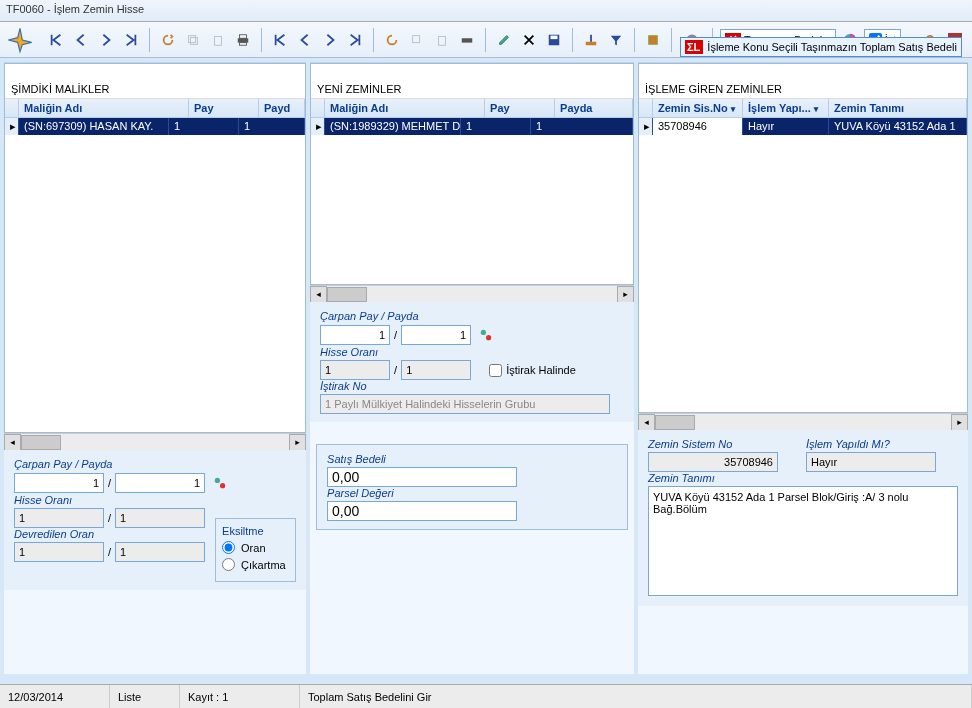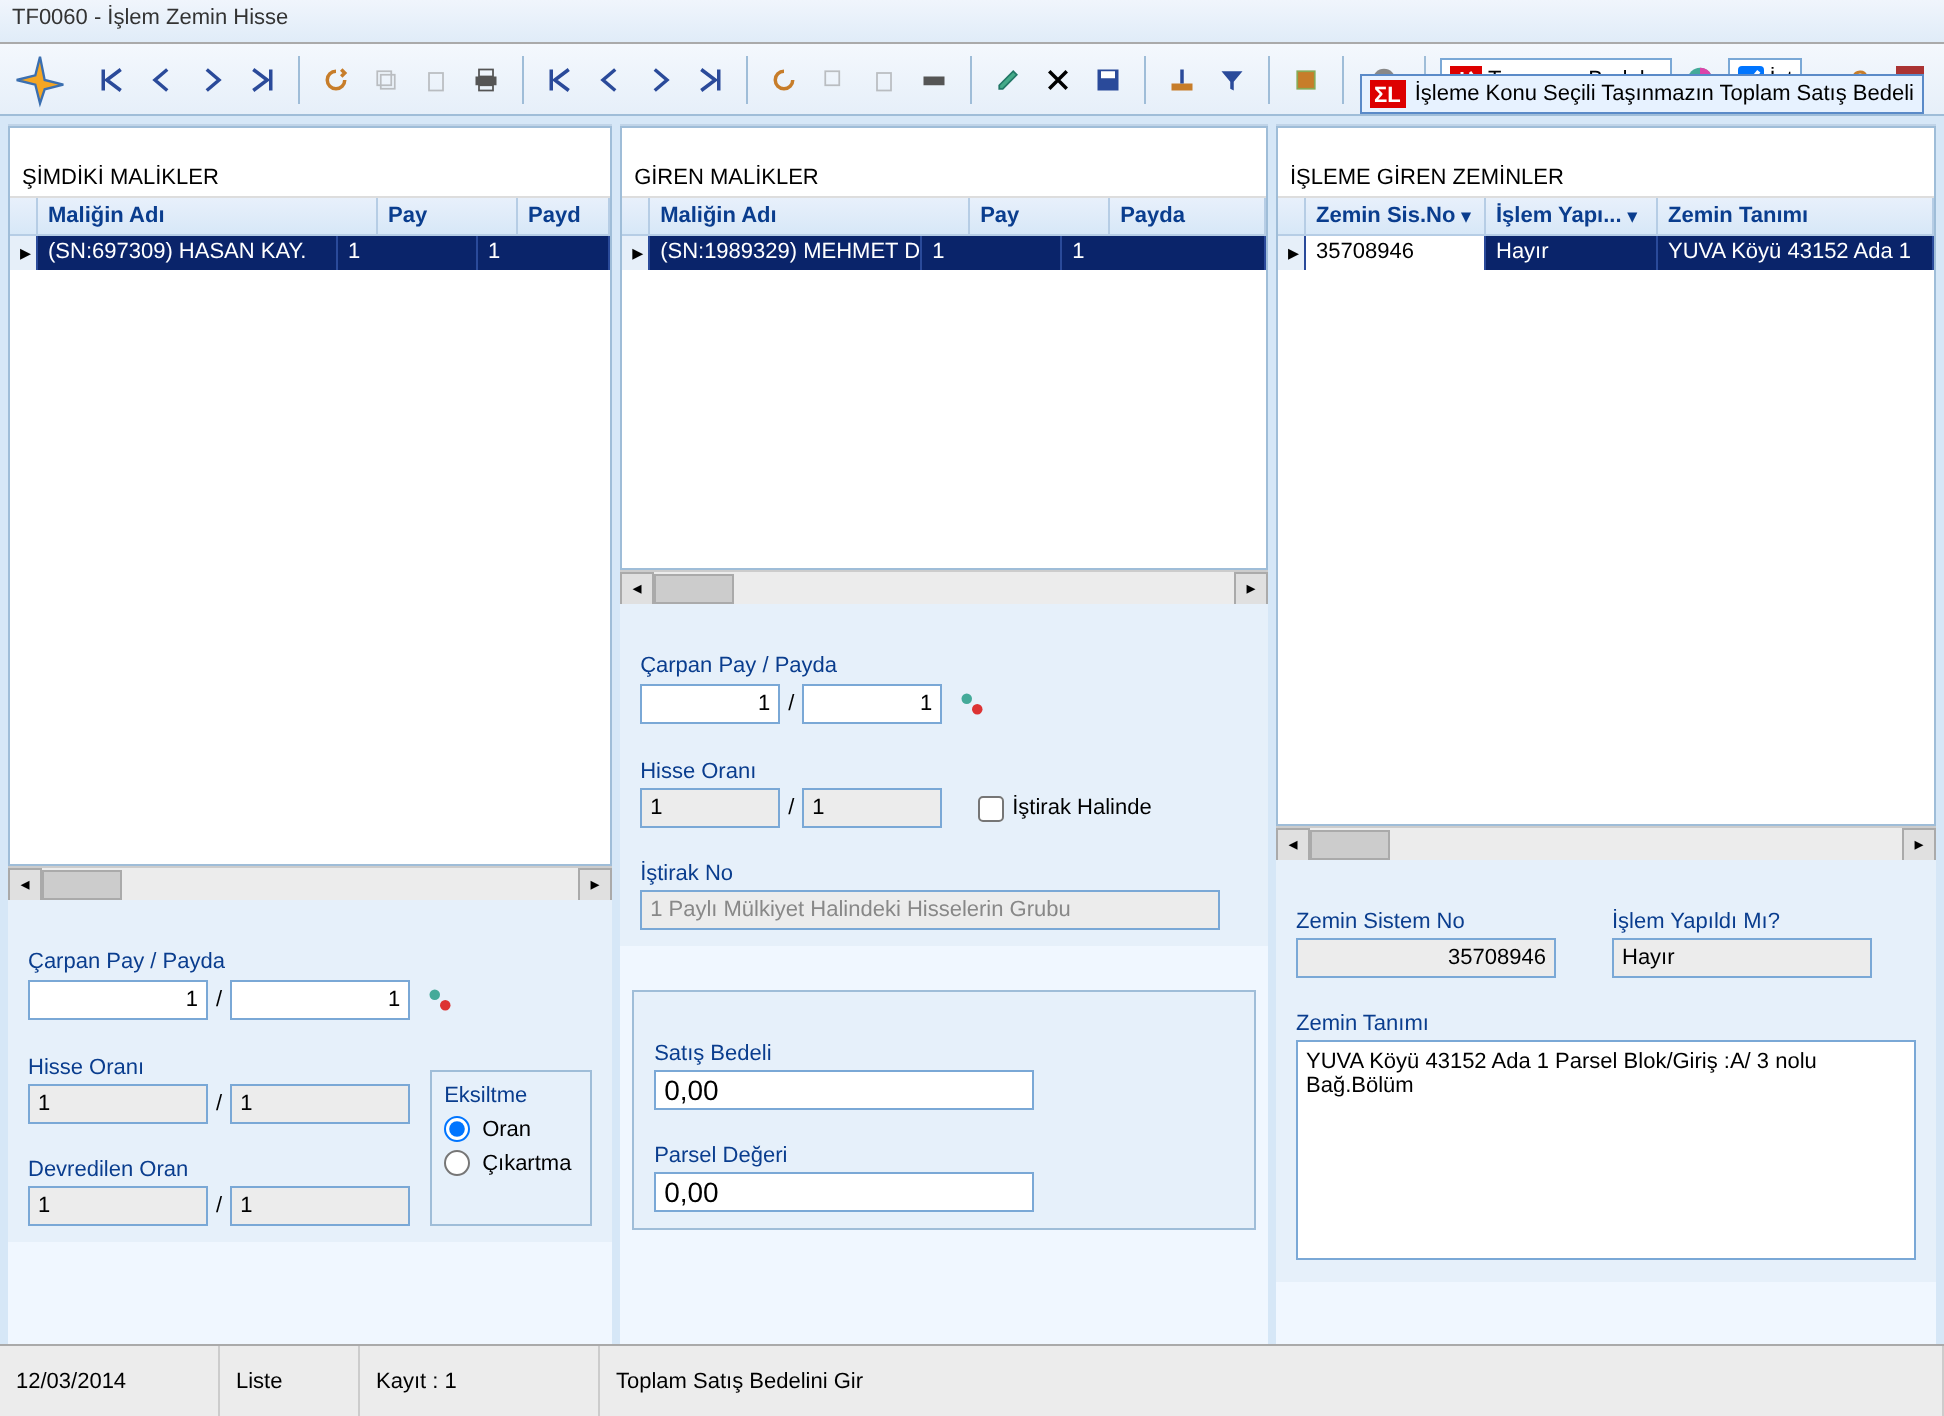--- a/index.html
+++ b/index.html
@@ -27,29 +27,29 @@
 .grid-row div { padding: 2px 5px; border-right: 1px solid #2a4a9a; white-space: nowrap; overflow: hidden; }
 .grid-body { flex: 1; background: #fff; }
 .row-indicator { width: 14px; color: #000; background: #e6eff9; text-align: center; }
 
 .hscroll { height: 17px; background: #ececec; border-top: 1px solid #ccc; display: flex; align-items: center; }
 .hscroll .arrow { width: 17px; height: 17px; background: #e0e0e0; border: 1px solid #aaa; display: inline-flex; align-items: center; justify-content: center; font-size: 9px; }
 .hscroll .thumb { width: 40px; height: 15px; background: #ccc; border: 1px solid #aaa; }
 .hscroll .track { flex: 1; }
 
 .form-area { padding: 8px 10px; background: #e6f0fa; }
-.form-area .lbl { color: #0a3d8e; font-size: 11px; display: block; margin-bottom: 2px; margin-top: 17px; }
+.form-area .lbl { color: #0a3d8e; font-size: 11px; display: block; margin-bottom: 2px; margin-top: 0; font-style: italic; }
 .form-area input[type=text] { border: 1px solid #7aa8d6; background: #fff; padding: 2px 4px; height: 20px; }
 .form-area input.ro { background: #ececec; }
 .inline { display: flex; align-items: center; gap: 4px; }
 
 .fieldset { border: 1px solid #9fbdd8; padding: 6px; margin-top: 6px; }
 .biginput { border: 1px solid #7aa8d6; background: #fff; padding: 4px 6px; font-size: 14px; width: 190px; }
 
-.statusbar { position: absolute; bottom: 0; left: 0; right: 0; height: 36px; background: #ececec; border-top: 1px solid #aaa; display: flex; align-items: center; }
+.statusbar { position: absolute; bottom: 0; left: 0; right: 0; height: 24px; background: #ececec; border-top: 1px solid #aaa; display: flex; align-items: center; }
 .statusbar > div { padding: 0 8px; border-right: 1px solid #ccc; height: 100%; display: flex; align-items: center; }
 
 .tooltip-box { position: absolute; top: 37px; right: 10px; background: #e7f2ff; border: 1px solid #5a8ac8; padding: 2px 4px; display: flex; align-items: center; gap: 4px; z-index: 100; }
 
 .special-btn { display: inline-flex; align-items: center; border: 1px solid #7aa8d6; background: #fff; padding: 1px 4px; height: 22px; cursor: pointer; }
 .chk { display: inline-flex; align-items: center; gap: 3px; border: 1px solid #7aa8d6; background: #fff; padding: 1px 4px; height: 22px; }
 
 .radio-row { display: flex; align-items: center; gap: 6px; margin: 4px 0; }
 .radio-row input { margin: 0; }
 
@@ -298,21 +298,21 @@
               <span>Çıkartma</span>
             </div>
         </div>
       </div>
     </div>
   </div>
 
   <div class="panel panel-mid">
     <div class="grid-area" style="height:222px">
       <div style="height:16px"></div>
-      <div class="grid-title">GİREN MALİKLER</div>
+      <div class="grid-title">YENİ ZEMİNLER</div>
       <div class="grid-header">
         <div style="width:14px"></div>
         <div style="width:160px">Maliğin Adı</div>
         <div style="width:70px">Pay</div>
         <div style="flex:1">Payda</div>
       </div>
       <div class="grid-row">
         <div class="row-indicator">▸</div>
         <div style="width:136px">(SN:1989329) MEHMET DEMİ</div>
         <div style="width:70px">1</div>

